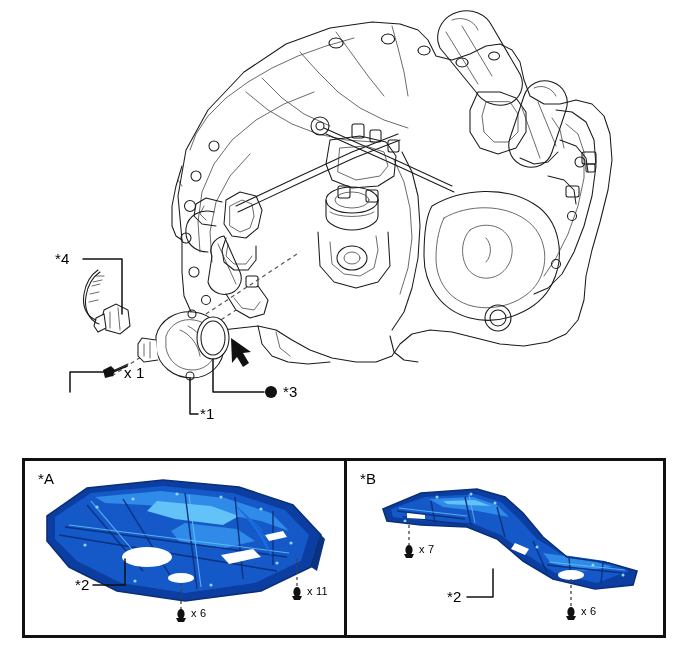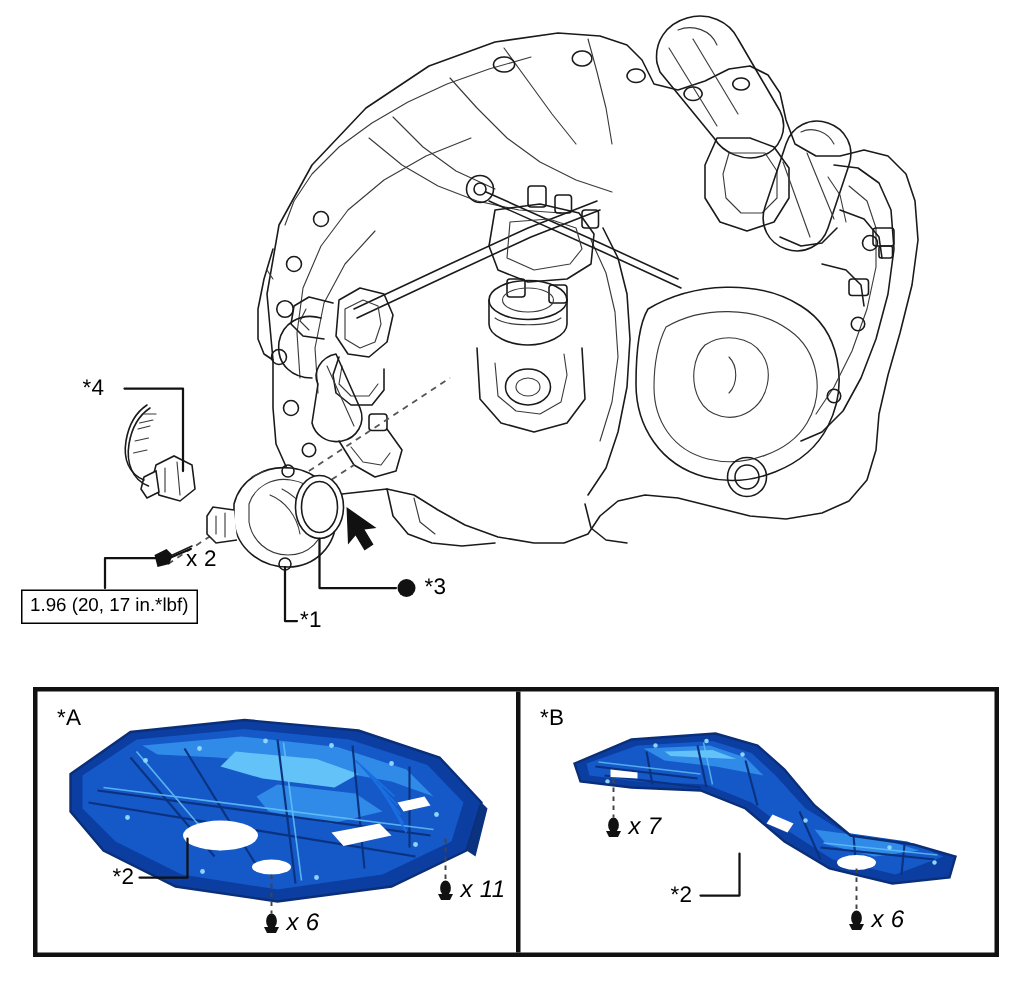--- a/index.html
+++ b/index.html
@@ -25,21 +25,21 @@
   
   .lbl {
     position: absolute;
     font-family: "Liberation Sans", sans-serif;
     font-size: 15px;
     color: #000000;
     white-space: nowrap;
     line-height: 1;
     letter-spacing: 0.2px;
   }
-  .lbl-sm { font-size: 16px; font-style: italic; }
+  .lbl-sm { font-size: 11px; }
 
   
   .torque-box {
     position: absolute;
     border: 1.6px solid #000;
     background: #fff;
     padding: 3px 5px 4px 5px;
     font-family: "Liberation Sans", sans-serif;
     font-size: 12.5px;
     color: #000;
@@ -282,23 +282,22 @@
 
       <path class="ln-b" d="M190,378 L190,414 L198,414"></path>
 
       <path class="ln-b" d="M213,359 L213,392 L264,392"></path>
       <circle class="fillk" cx="271" cy="392" r="6"></circle>
     </g>
   </svg>
 
   <div class="lbl" style="left:55px; top:251px;">*4</div>
 
-  <div class="lbl" style="left:124px; top:365px;">x 2</div>
-
-  <div class="torque-box" style="left:14px; top:393px;">1.96 (20, 17 in.*lbf)</div>
+  <div class="lbl" style="left:124px; top:365px;">x 1</div>
+
 
   <div class="lbl" style="left:200px; top:406px;">*1</div>
 
   <div class="lbl" style="left:283px; top:384px;">*3</div>
 
   <div id="panels-frame">
 
     <div class="panel-divider" style="left:319px;"></div>
 
     <div class="panel" style="left:0px; width:319px;">

